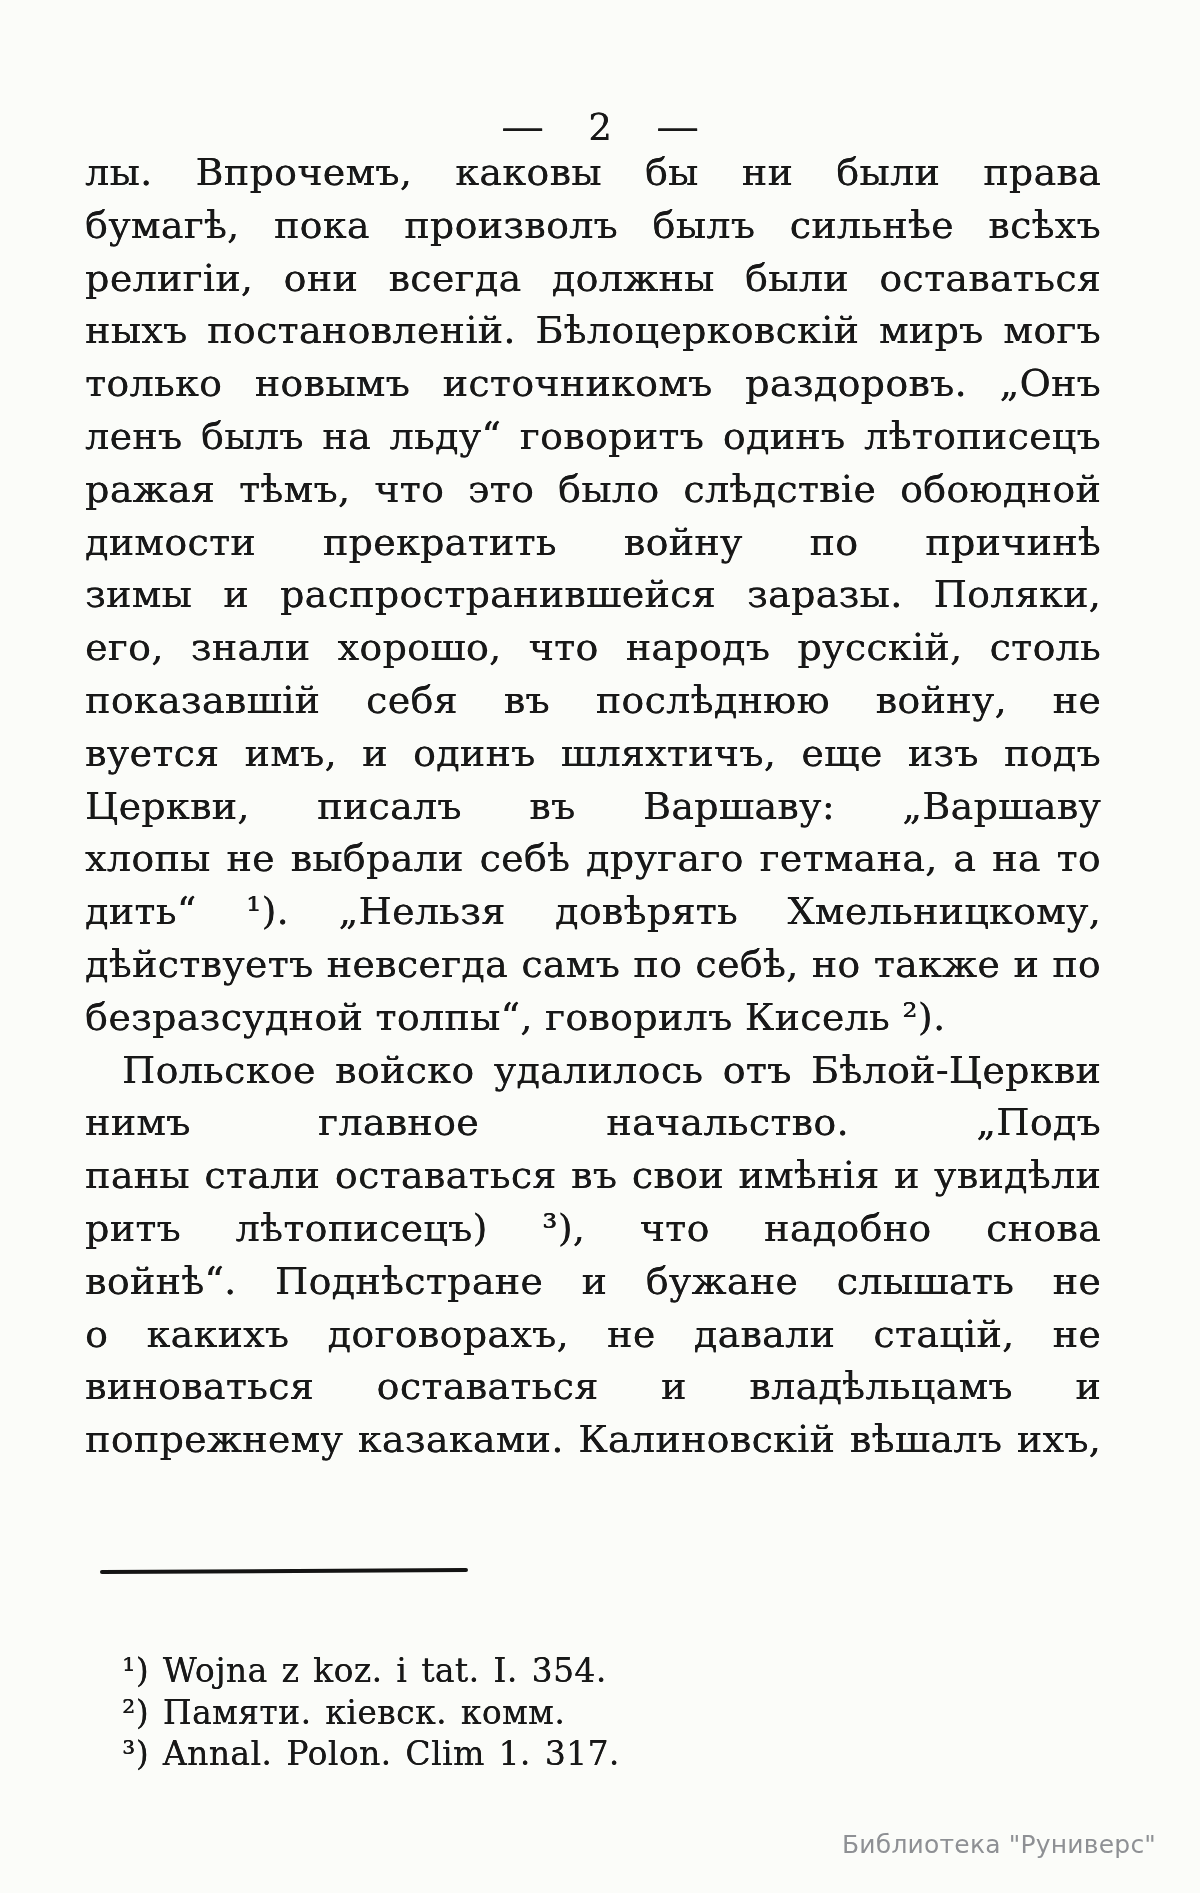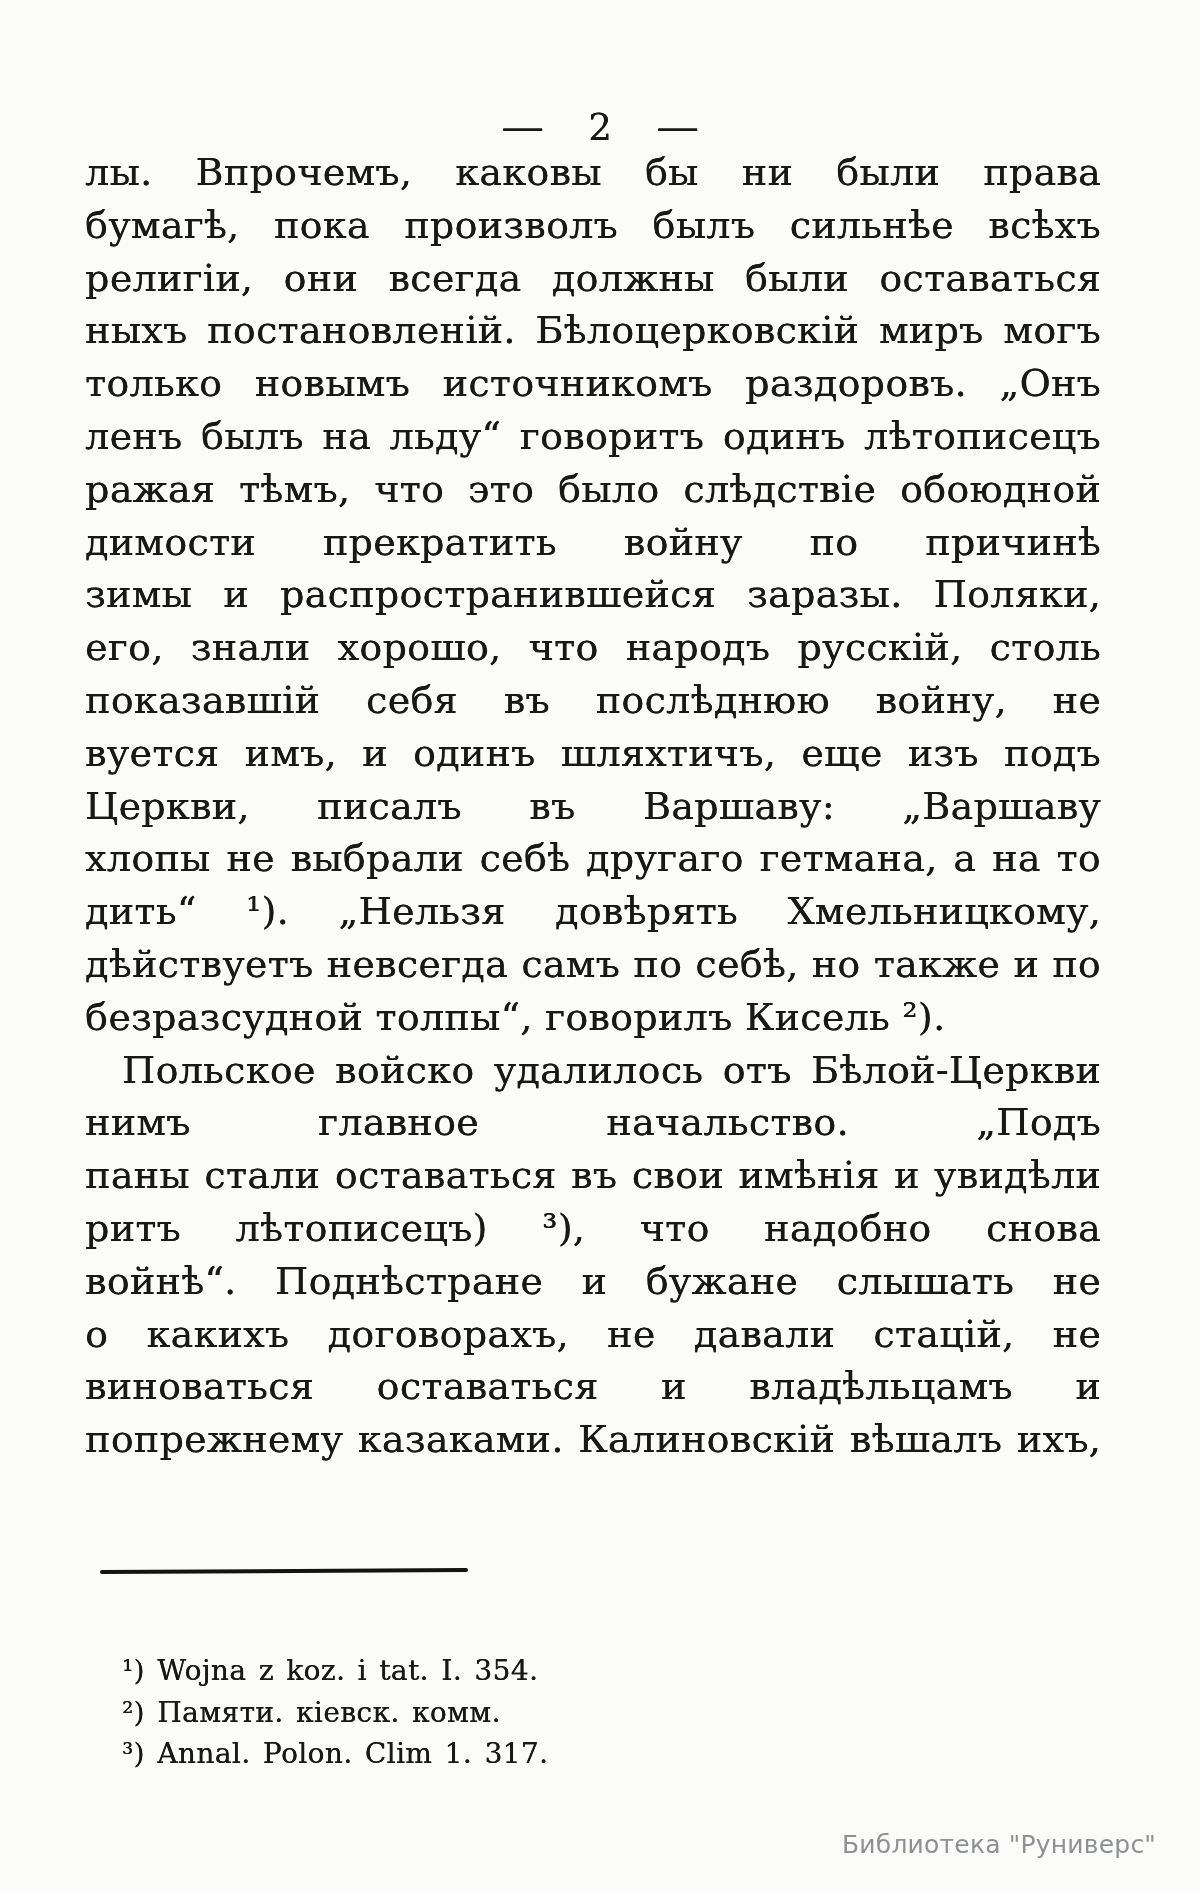--- a/index.html
+++ b/index.html
@@ -38,21 +38,21 @@
   
   .footnote-rule {
     position:absolute; left:100px; top:1569px;
     width:368px; height:4px; background:#141414;
     border-radius:2px;
     transform:rotate(-0.35deg);
   }
   
   .footnotes {
     position:absolute; left:122px; top:1650px;
-    font-size:28px; line-height:41.5px; letter-spacing:0.4px;
+    font-size:33px; line-height:41.5px; letter-spacing:0.4px;
     word-spacing:3px;
     text-shadow:0.25px 0 0 currentColor;
   }
   
   .watermark {
     position:absolute; left:842px; top:1830px;
     font-family:"DejaVu Sans", sans-serif;
     font-size:25px; color:#8e9094; letter-spacing:0.2px;
   }
 </style>

